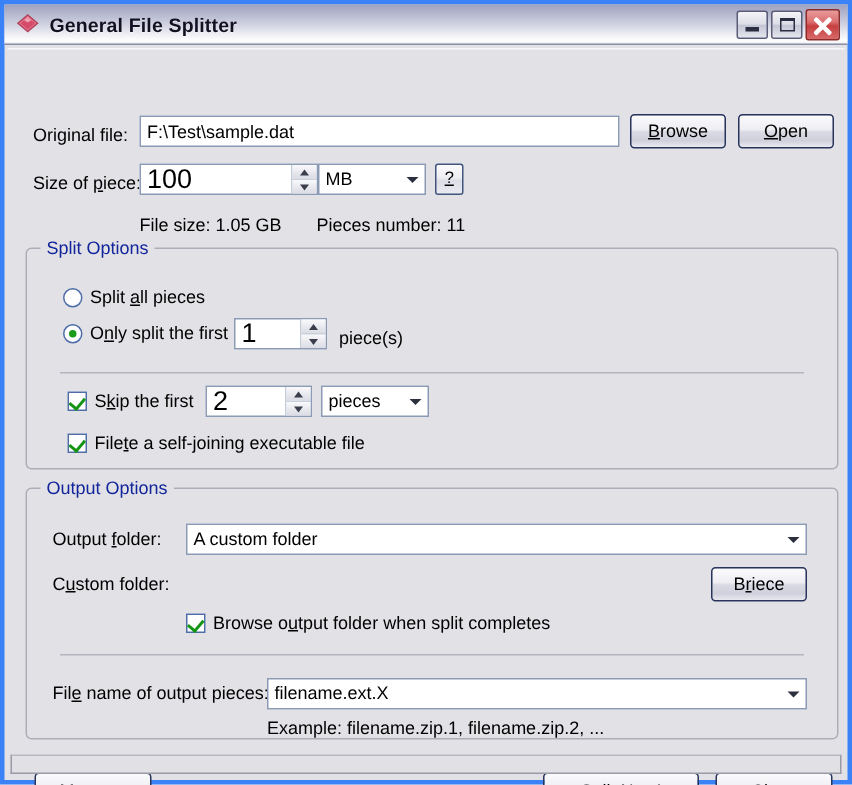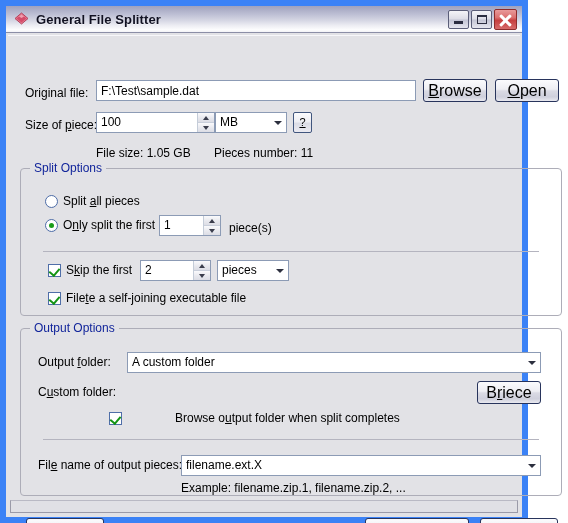--- a/index.html
+++ b/index.html
@@ -9,23 +9,23 @@
   body {
     width: 568px; height: 523px;
     font-family: "Liberation Sans", sans-serif;
     font-size: 12px;
     color: #000000;
     overflow: hidden;
   }
   .window {
     position: absolute;
     left: 0; top: 0;
-    width: 528px; height: 523px;
-    box-sizing: border-box;
-    border: 6px solid #3b82f6;
+    width: 568px; height: 523px;
+    box-sizing: border-box;
+    border: 3px solid #3b82f6;
     background: #e2e2e6;
     display: flex;
     flex-direction: column;
   }
   
   .titlebar {
     position: relative;
     height: 27px;
     flex: 0 0 auto;
     background: linear-gradient(to bottom,
@@ -109,21 +109,21 @@
     line-height: 19px;
     outline: none;
   }
 
   .btn {
     box-sizing: border-box;
     border: 1px solid #28345c;
     border-radius: 3px;
     background: linear-gradient(to bottom, #fbfbfd 0%, #eeeef3 44%, #dadae4 52%, #cfd0dc 80%, #e9e9f0 100%);
     font-family: "Liberation Sans", sans-serif;
-    font-size: 16px;
+    font-size: 12px;
     color: #000;
     height: 23px;
     text-align: center;
     line-height: 21px;
     padding: 0;
     cursor: default;
   }
 
   .combo {
     box-sizing: border-box;
@@ -160,21 +160,21 @@
   .spin {
     box-sizing: border-box;
     height: 21px;
     border: 1px solid #8c9bb5;
     background: #ffffff;
     display: flex;
     align-items: stretch;
   }
   .spin .sval {
     flex: 1 1 auto;
-    font-size: 12px;
+    font-size: 18px;
     line-height: 19px;
     padding-left: 4px;
   }
   .spin .sbtns {
     flex: 0 0 auto;
     width: 16px;
     display: flex; flex-direction: column;
     border-left: 1px solid #c4ccd8;
   }
   .spin .sup, .spin .sdn {
@@ -406,21 +406,21 @@
         <div class="carrow">
             <span class="chev"></span>
           </div>
       </div>
 
       <div class="lbl" style="position:absolute; left:17px; top:56px;"><span>C</span><span class="u">u</span><span>stom folder:</span></div>
 
 
       <div class="btn" style="position:absolute; left:456px; top:52px; width:64px;"><span>B</span><span class="u">r</span><span>iece</span></div>
 
-      <div class="check-row" style="left:88px; top:82px;gap:48px;">
+      <div class="check-row" style="left:106px; top:82px;">
         <span class="cbox on"></span>
         <span class="lbl"><span>Browse o</span><span class="u">u</span><span>tput folder when split completes</span></span>
       </div>
 
       <div class="hr" style="left:22px; right:22px; top:110px;"></div>
 
       <div class="lbl" style="position:absolute; left:17px; top:129px;"><span>Fil</span><span class="u">e</span><span> name of output pieces:</span></div>
 
       <div class="combo" style="position:absolute; left:160px; top:126px; width:360px;">
         <div class="cval">filename.ext.X</div>

